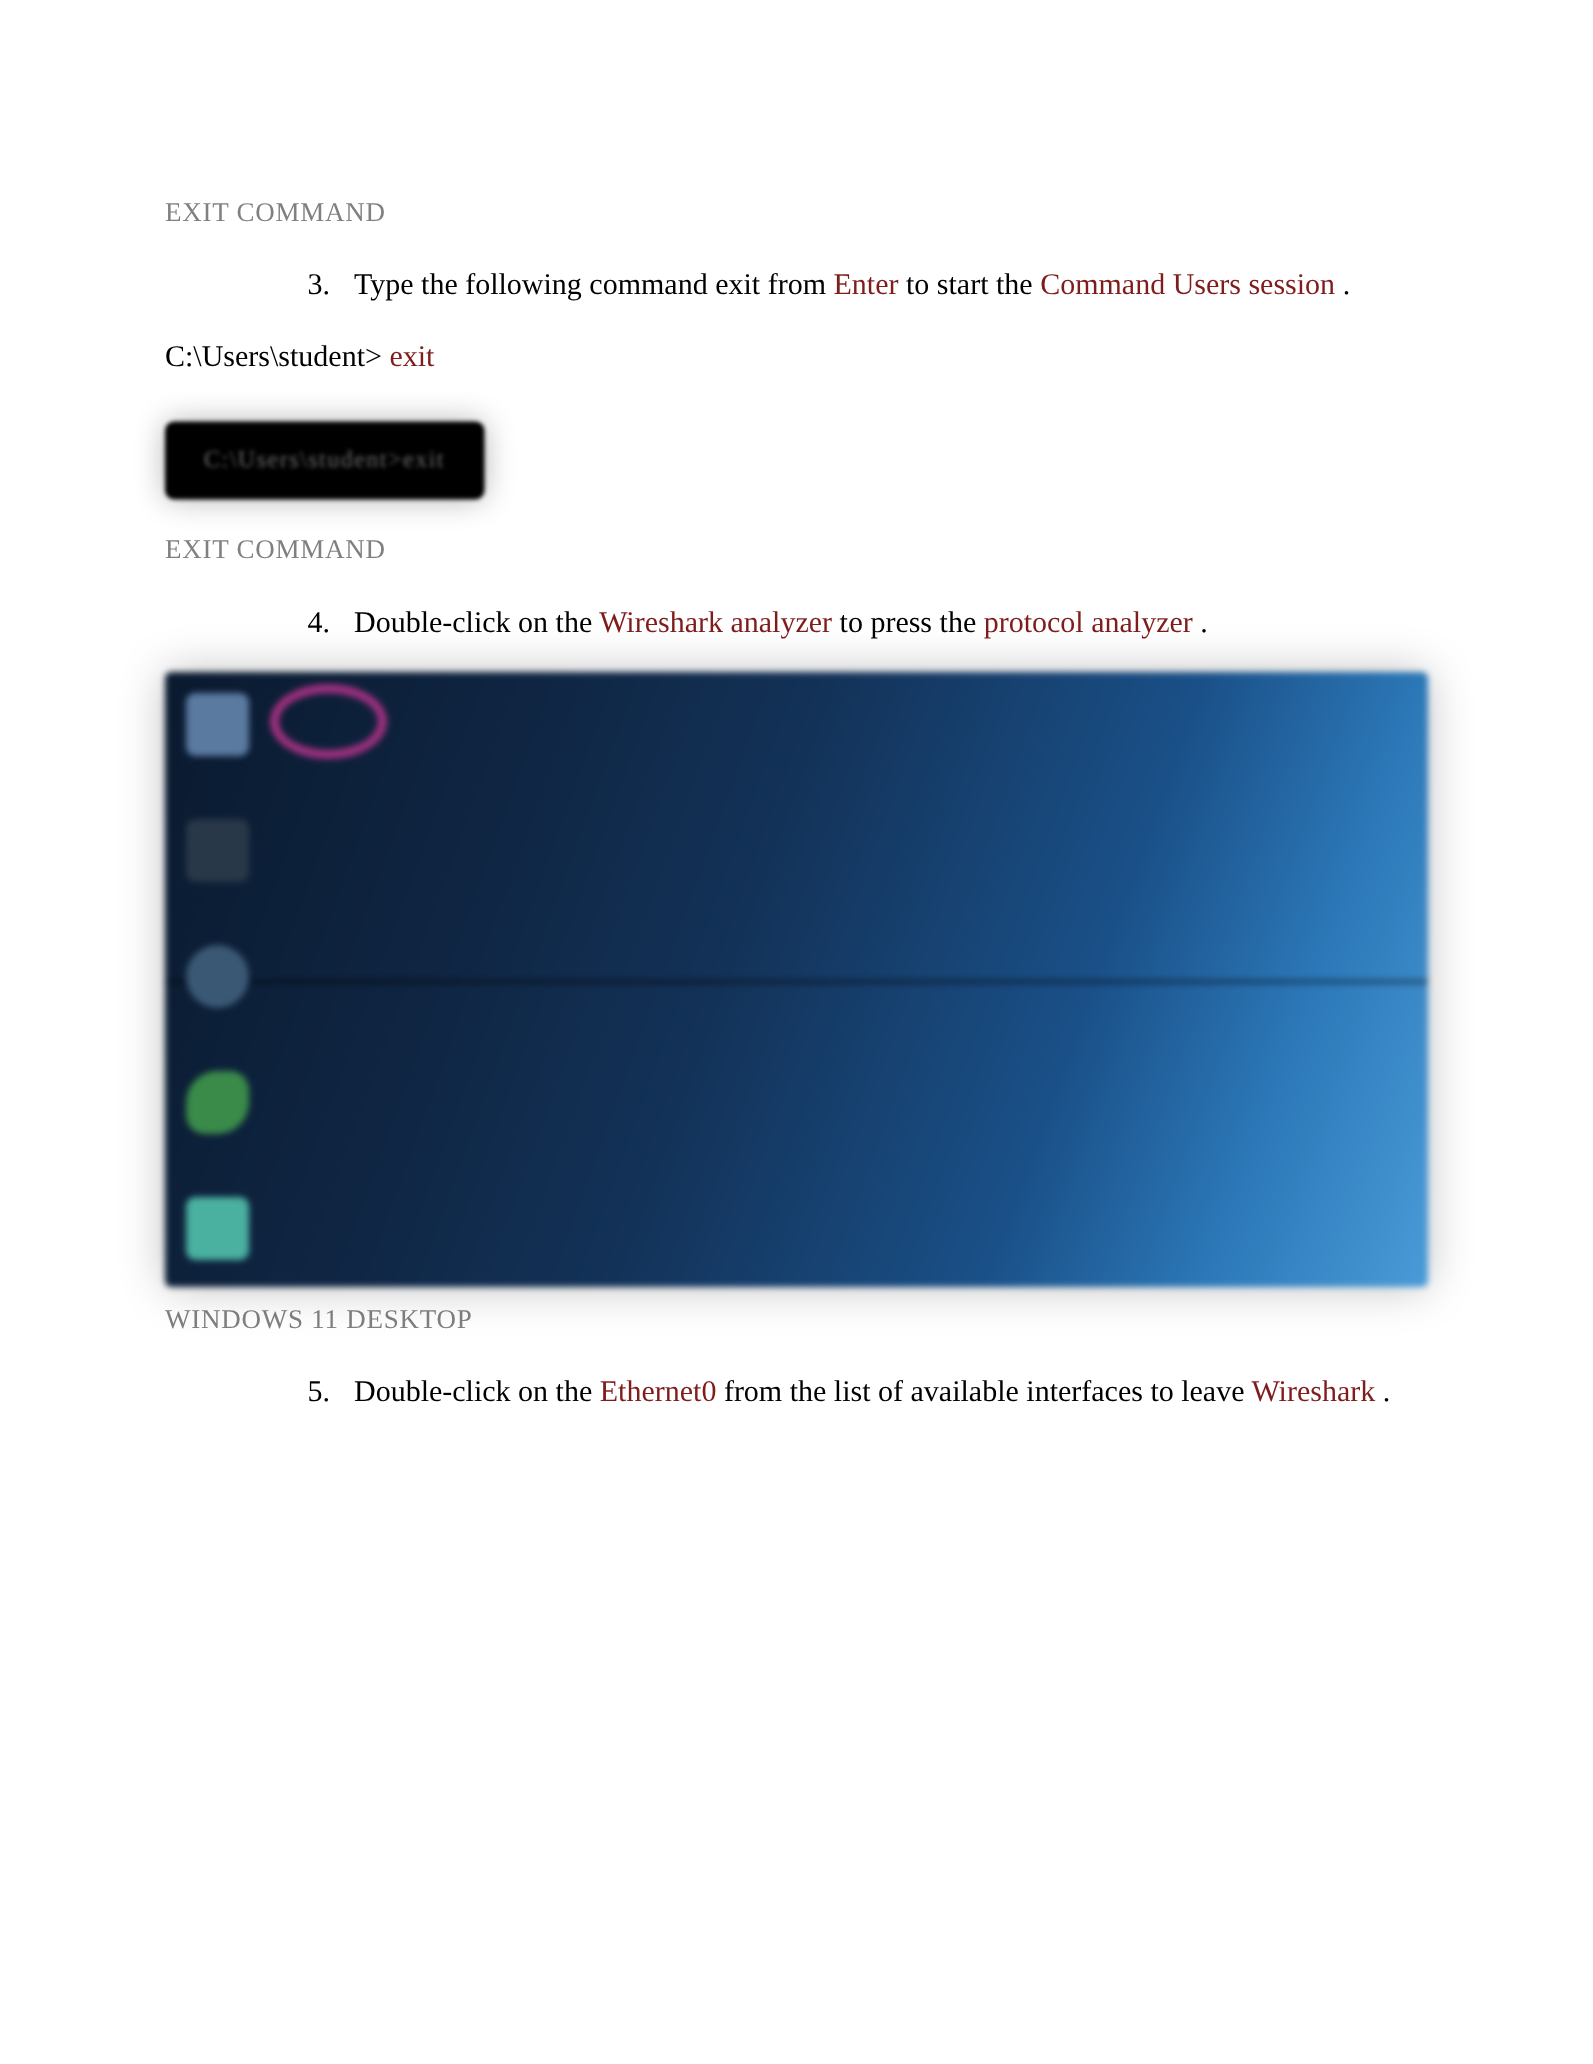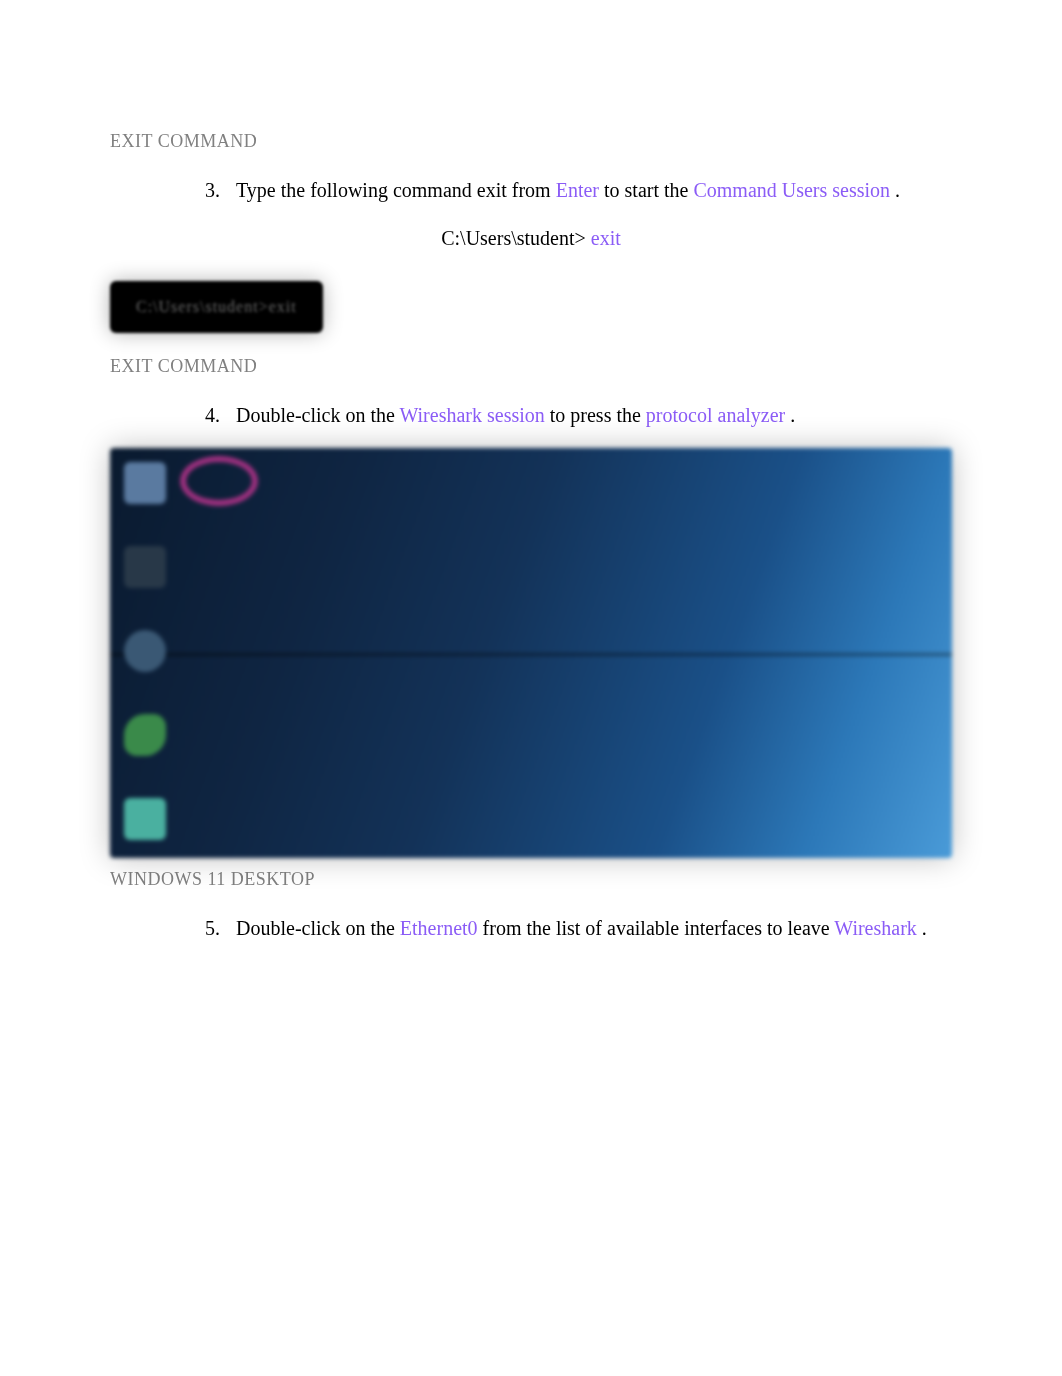--- a/index.html
+++ b/index.html
@@ -32,26 +32,25 @@
       min-width: 30px;
       text-align: right;
       padding-right: 16px;
       color: #000;
     }
     .step-text {
       flex: 1;
       color: #000;
     }
     .red {
-      color: #8b5cf6;
+      color: #7f1d1d;
     }
     .cmd-line {
       margin-bottom: 18px;
       color: #000;
-      text-align: center;
     }
     .cmd-box {
       display: inline-block;
       background: #000;
       color: #6a6a6a;
       border-radius: 6px;
       padding: 14px 26px;
       box-shadow: 0 0 20px rgba(0,0,0,0.3);
       margin-bottom: 12px;
       margin-top: 10px;
@@ -128,21 +127,21 @@
   <span>C:\Users\student&gt;  </span><span class="red"> exit </span>
 </div>
 
 <div class="cmd-box">C:\Users\student&gt;exit</div>
 
 <div class="caption">EXIT COMMAND</div>
 
 <div class="step-item">
   <div class="step-number">4.</div>
   <div class="step-text">
-    <span> Double-click  </span><span>  on the  </span><span class="red">Wireshark session </span><span>   to press the  </span><span class="red"> protocol analyzer </span><span>  .</span>
+    <span> Double-click  </span><span>  on the  </span><span class="red">Wireshark analyzer </span><span>   to press the  </span><span class="red"> protocol analyzer </span><span>  .</span>
   </div>
 </div>
 
 <div class="desktop-img">
   <div class="highlight-circle"></div>
   <div class="desktop-icons">
     <div class="desktop-icon i1"></div>
     <div class="desktop-icon i2"></div>
     <div class="desktop-icon i3"></div>
     <div class="desktop-icon i4"></div>

